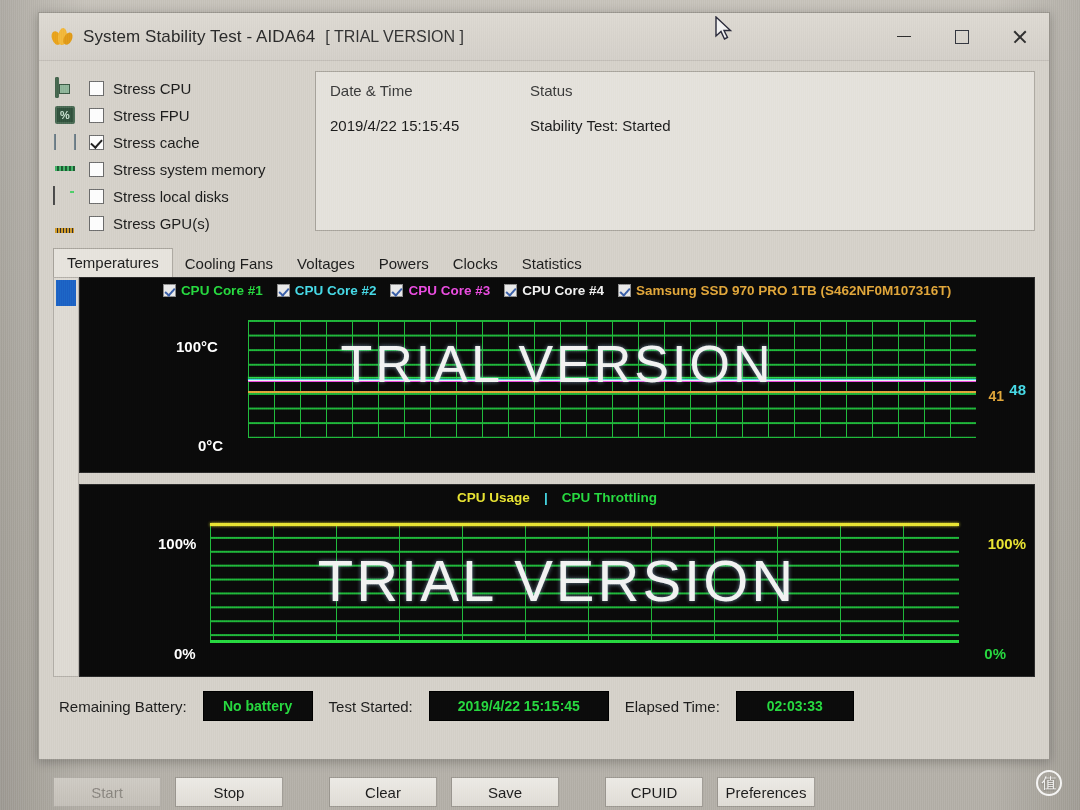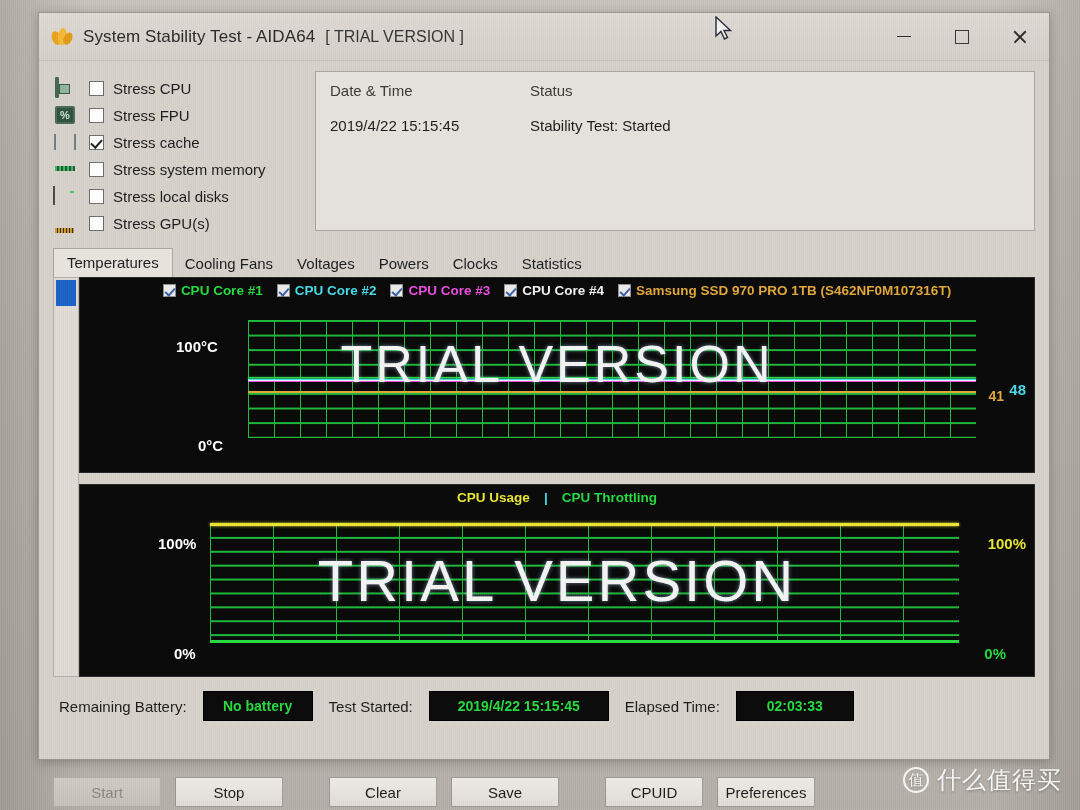--- a/index.html
+++ b/index.html
@@ -434,14 +434,13 @@
 
   </div>
 </div>
 
 <svg id="cursor" width="20" height="28" viewBox="0 0 20 28">
   <path d="M2,1 L2,20 L7,15.5 L10.5,23 L13.5,21.5 L10,14.5 L16.5,14.5 Z" fill="#f2f2f2" stroke="#2a2a3a" stroke-width="1.4"></path>
 </svg>
 
 <div id="zdm">
   <div class="badge">值</div>
-  <div class="zt">什么值得买</div>
 </div>
 
 </body></html>

